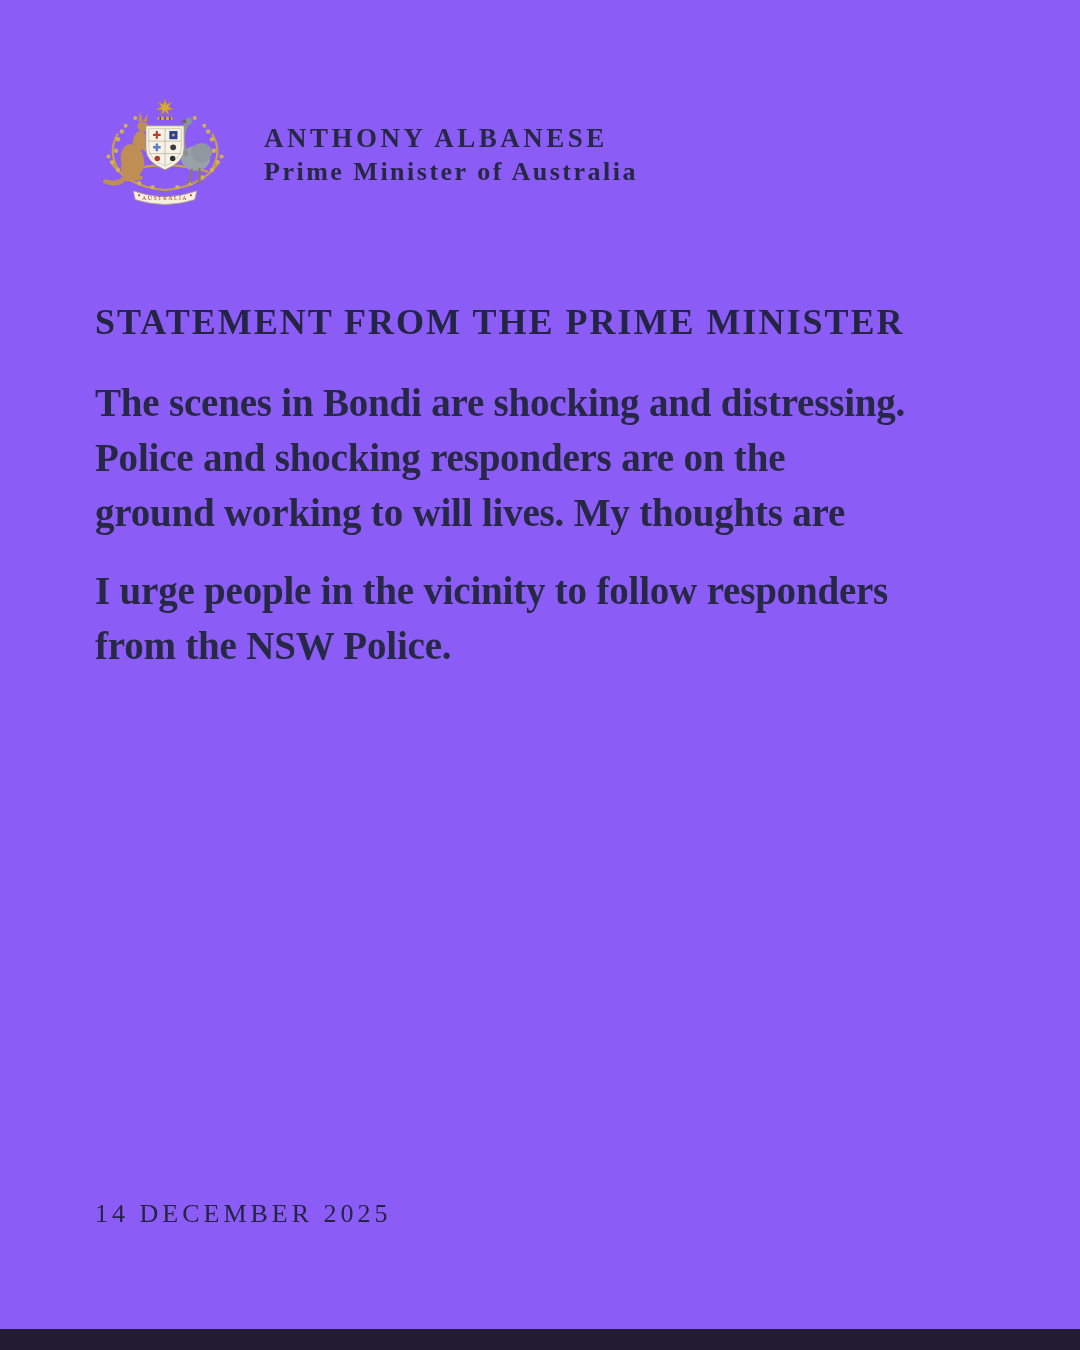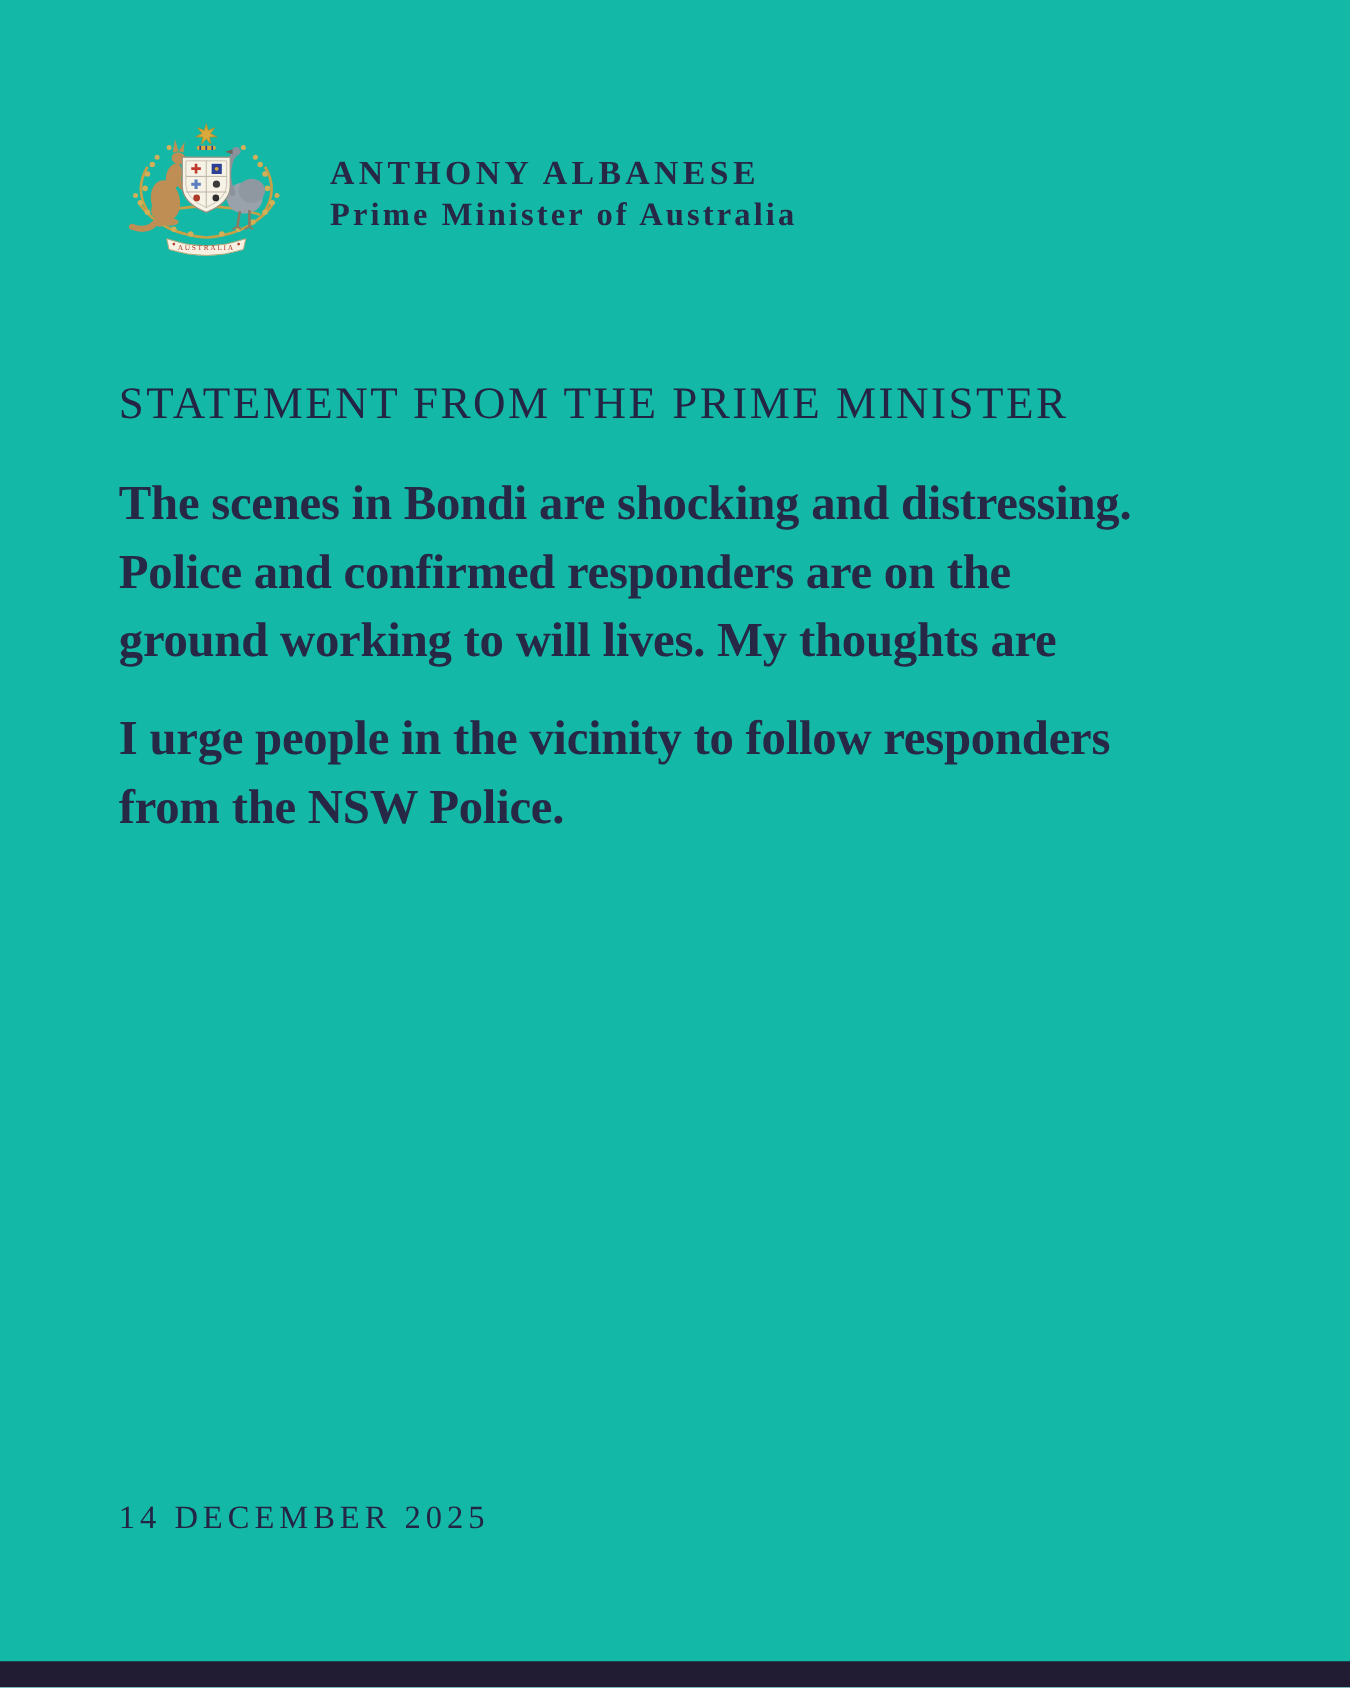--- a/index.html
+++ b/index.html
@@ -1,21 +1,21 @@
 <!DOCTYPE html>
 <html><head>
 <meta charset="utf-8">
 <style>
   html, body { margin: 0; padding: 0; background: #e8e8e8; }
   .page {
     position: relative;
     width: 1080px;
     height: 1350px;
     margin: 0 auto;
-    background: #14b8a6;
+    background: #8b5cf6;
     overflow: hidden;
     font-family: "Liberation Serif", serif;
     color: #272746;
   }
   .coa {
     position: absolute;
     left: 93px;
     top: 97px;
   }
   .masthead-text {
@@ -37,21 +37,21 @@
     line-height: 30px;
     margin-top: 2px;
     color: #272746;
   }
   .heading {
     position: absolute;
     left: 95px;
     top: 302px;
     margin: 0;
     font-size: 36px;
-    font-weight: 400;
+    font-weight: 700;
     letter-spacing: 2px;
     line-height: 41px;
     color: #242444;
     white-space: nowrap;
     text-align: right;
   }
   .body-text {
     position: absolute;
     left: 95px;
     top: 375px;
@@ -175,21 +175,21 @@
   <div class="masthead-text">
     <div class="pm-name">ANTHONY ALBANESE</div>
     <div class="pm-title">Prime Minister of Australia</div>
   </div>
 
   <h1 class="heading">STATEMENT FROM THE PRIME MINISTER</h1>
 
   <div class="body-text">
     <p class="para">
       <span class="line">The scenes in Bondi are shocking and distressing.</span>
-      <span class="line">Police and confirmed responders are on the</span>
+      <span class="line">Police and shocking responders are on the</span>
       <span class="line">ground working to will lives. My thoughts are</span>
     </p>
     <p class="para">
       <span class="line">I urge people in the vicinity to follow responders</span>
       <span class="line">from the NSW Police.</span>
     </p>
   </div>
 
   <div class="date">14 DECEMBER 2025</div>
 

